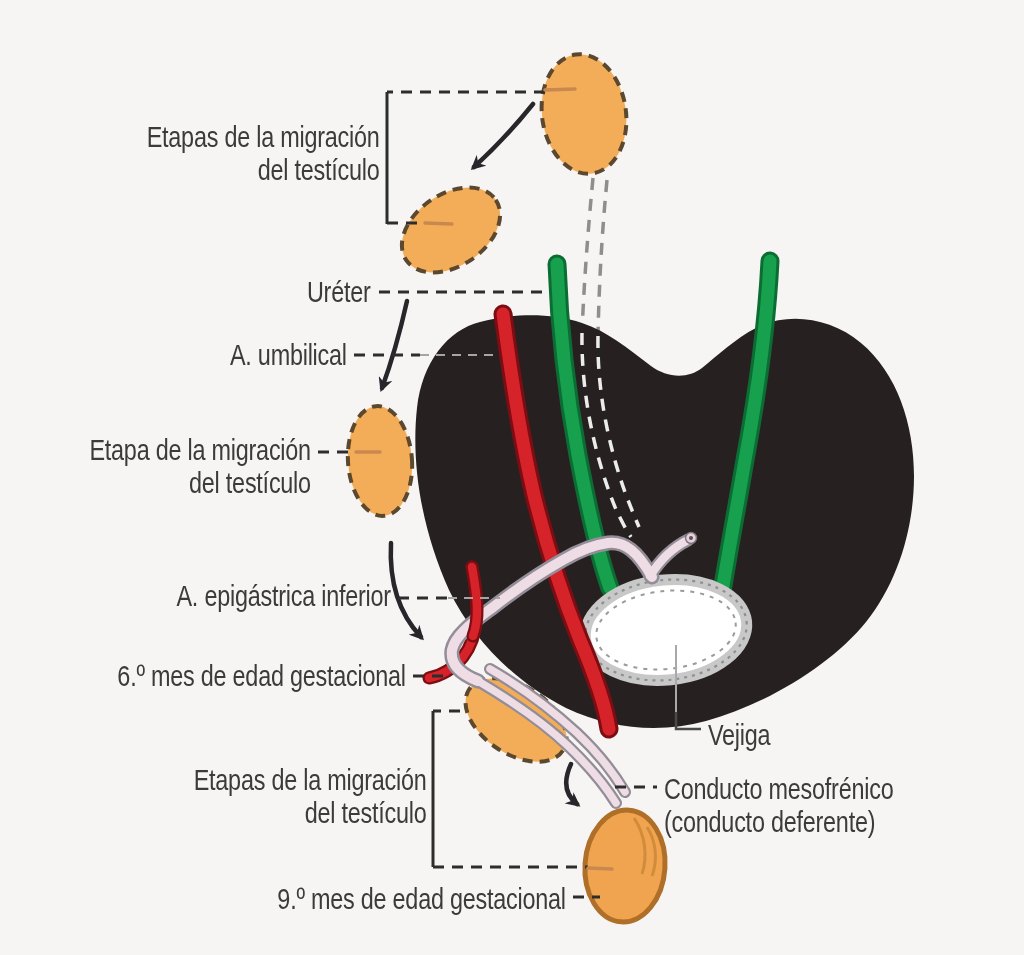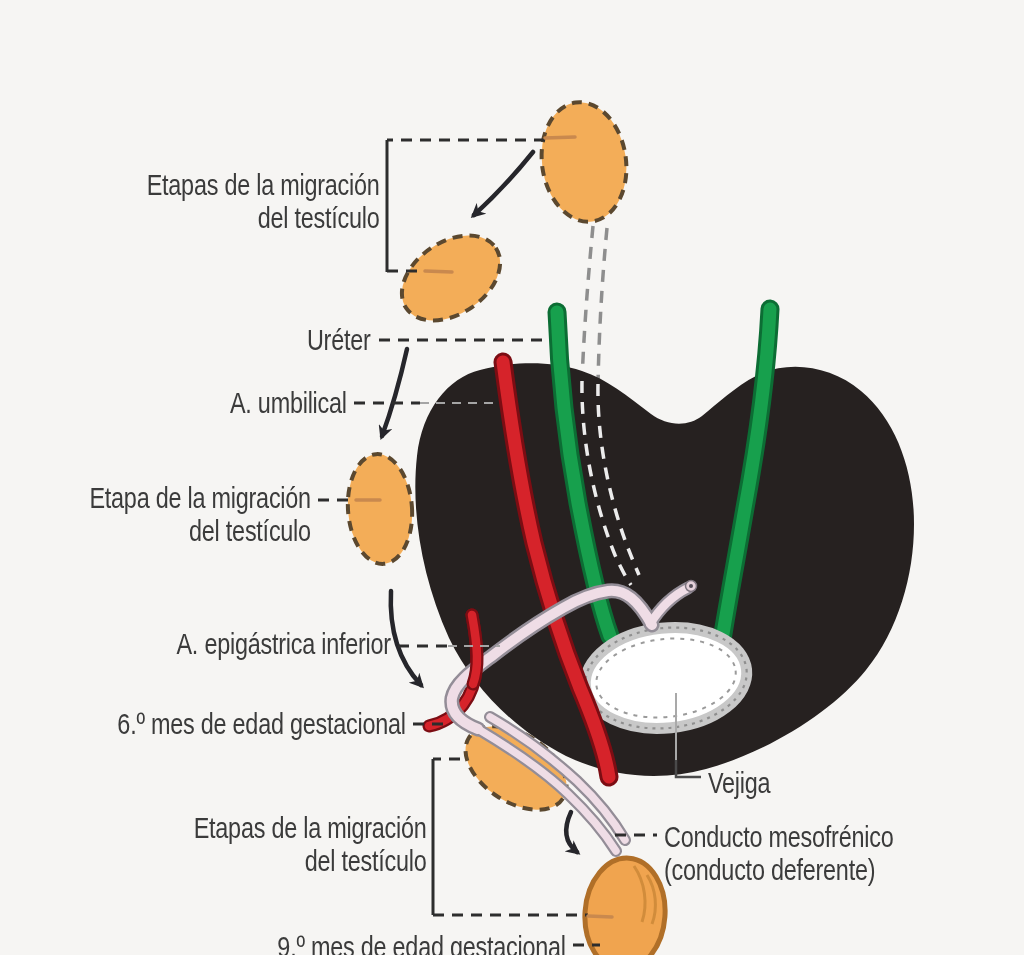--- a/index.html
+++ b/index.html
@@ -8,21 +8,21 @@
     --red-main:#D6232A; --red-dark:#7C0D13;
     --pink-fill:#EFDDE6; --pink-outline:#938D97;
     --orange-fill:#F3AD58; --orange-border:#5B482F;
     --testis9-fill:#F0A44F; --testis9-border:#B06F28;
     --bladder-ring:#C8C8C8; --tick:#C9894E; --arrow:#26262B;
     --migration-gray:#8E8E8E; --migration-white:#ECECEC;
   }
   html,body{margin:0;padding:0;}
   body{width:1024px;height:955px;overflow:hidden;background:var(--bg);
        font-family:"Liberation Sans", sans-serif;}
-  .stage{position:relative;width:1024px;height:800px;background:var(--bg);margin-top:48px;}
+  .stage{position:relative;width:1024px;height:800px;background:var(--bg);}
   svg{position:absolute;left:0;top:0;}
 
   
   .gre-o{stroke:var(--green-dark);fill:none;stroke-linecap:round}
   .gre-f{stroke:var(--green-main);fill:none;stroke-linecap:round}
   .red-o{stroke:var(--red-dark);fill:none;stroke-linecap:round}
   .red-f{stroke:var(--red-main);fill:none;stroke-linecap:round}
   .pnk-o{stroke:var(--pink-outline);fill:none;stroke-linecap:round}
   .pnk-f{stroke:var(--pink-fill);fill:none;stroke-linecap:round}
   .pelvis{fill:var(--pelvis);stroke:none}

